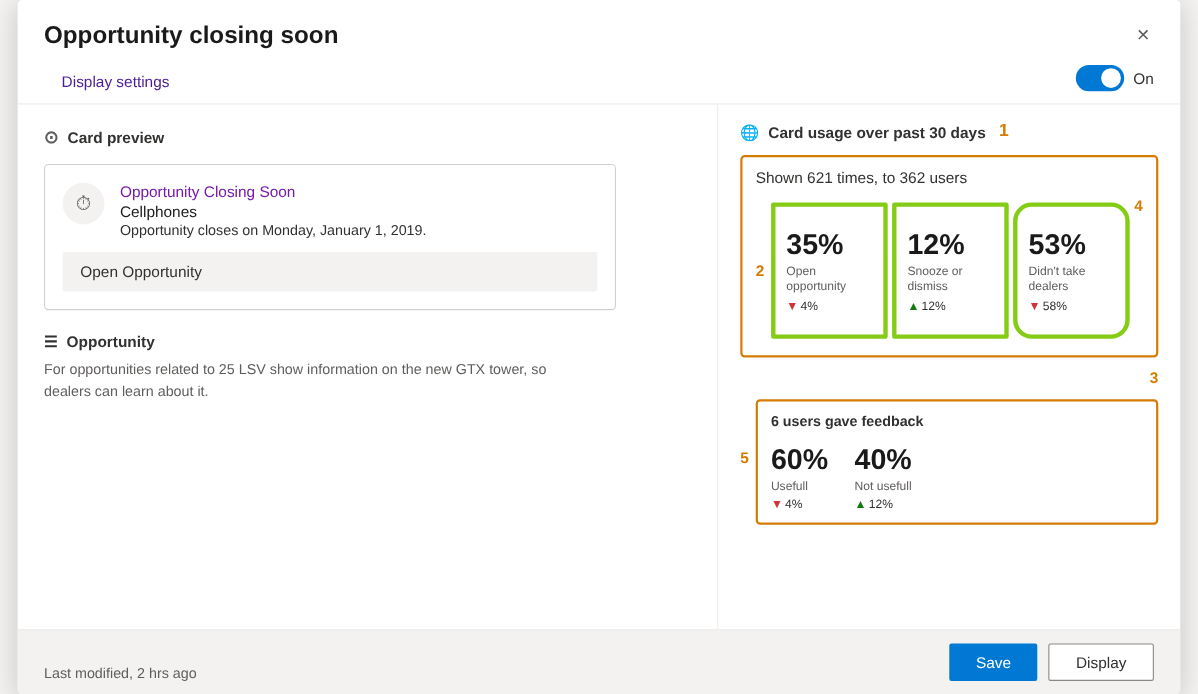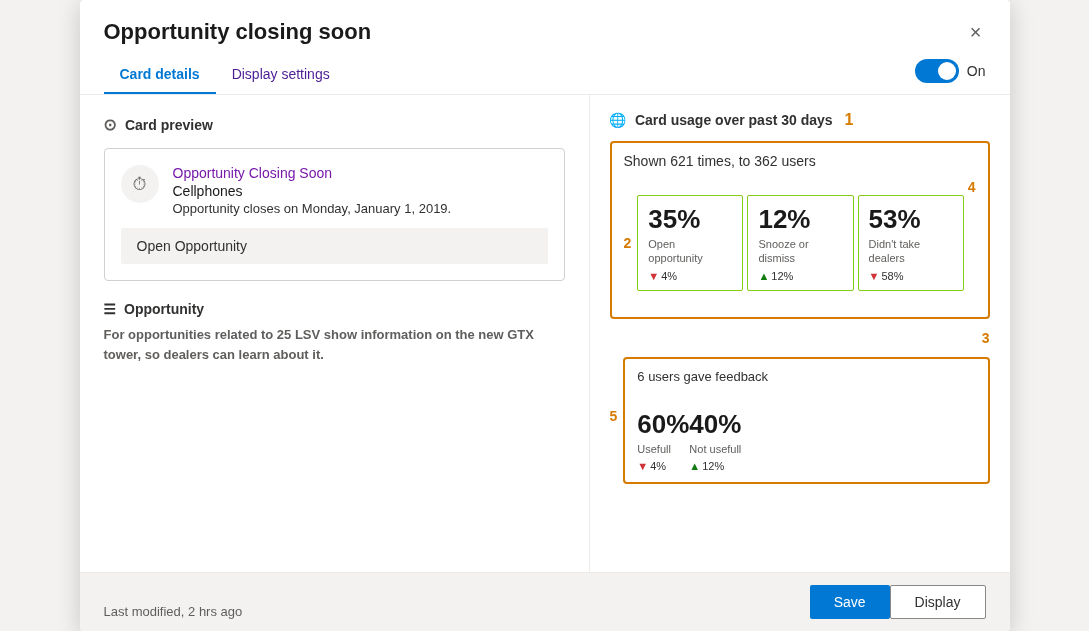--- a/index.html
+++ b/index.html
@@ -1,17 +1,17 @@
 <!DOCTYPE html>
 <html><head>
   <meta charset="utf-8">
   <style>
     * { box-sizing: border-box; margin: 0; padding: 0; }
     body { font-family: 'Segoe UI', Arial, sans-serif; background: #f3f2f1; display: flex; align-items: center; justify-content: center; min-height: 100vh; }
-    .modal { width: 930px; height: 631px; background: #fff; border-radius: 4px; box-shadow: 0 4px 24px rgba(0,0,0,0.18); display: flex; flex-direction: column; overflow: hidden; }
+    .modal { width: 1057px; height: 631px; background: #fff; border-radius: 4px; box-shadow: 0 4px 24px rgba(0,0,0,0.18); display: flex; flex-direction: column; overflow: hidden; }
     .modal-header { display: flex; align-items: center; justify-content: space-between; padding: 18px 24px 0 24px; }
     .modal-title { font-size: 22px; font-weight: 600; color: #1a1a1a; }
     .close-btn { background: none; border: none; cursor: pointer; font-size: 20px; color: #605e5c; line-height: 1; padding: 4px; }
     .tabs { display: flex; align-items: center; justify-content: space-between; padding: 0 24px; border-bottom: 1px solid #edebe9; margin-top: 10px; }
     .tabs-left { display: flex; gap: 0; }
     .tab { padding: 10px 16px; font-size: 14px; color: #4c1d95; cursor: pointer; border-bottom: 2px solid transparent; text-decoration: none; background: none; border-top: none; border-left: none; border-right: none; }
     .tab.active { color: #0078d4; border-bottom: 2px solid #0078d4; font-weight: 600; }
     .toggle-group { display: flex; align-items: center; gap: 8px; padding-bottom: 8px; }
     .toggle { position: relative; display: inline-block; width: 44px; height: 24px; }
     .toggle input { opacity: 0; width: 0; height: 0; }
@@ -25,60 +25,57 @@
     .section-icon { color: #605e5c; font-size: 16px; }
     .card-preview-box { border: 1px solid #d0d0d0; border-radius: 4px; padding: 16px; background: #fff; max-width: 520px; }
     .card-preview-inner { display: flex; align-items: flex-start; gap: 14px; margin-bottom: 12px; }
     .card-icon-circle { width: 38px; height: 38px; border-radius: 50%; background: #f3f2f1; display: flex; align-items: center; justify-content: center; flex-shrink: 0; font-size: 18px; color: #605e5c; }
     .card-info .card-title { color: #7719aa; font-size: 14px; font-weight: 500; }
     .card-info .card-subtitle { font-size: 14px; font-weight: 400; color: #1a1a1a; margin: 2px 0; }
     .card-info .card-desc { font-size: 13px; color: #323130; }
     .card-action-btn { display: block; width: 100%; background: #f3f2f1; border: none; padding: 10px 16px; text-align: left; font-size: 14px; color: #323130; cursor: pointer; border-radius: 2px; margin-top: 4px; }
     .description-section { margin-top: 20px; }
     .desc-header { display: flex; align-items: center; gap: 8px; font-size: 14px; font-weight: 600; color: #323130; margin-bottom: 8px; }
-    .desc-text { font-size: 13px; color: #605e5c; line-height: 1.5; max-width: 480px; font-weight: bold; }
+    .desc-text { font-size: 13px; color: #605e5c; line-height: 1.5; max-width: 480px; }
     .right-header { display: flex; align-items: center; gap: 8px; font-size: 14px; font-weight: 600; color: #323130; margin-bottom: 12px; }
     .orange-num { color: #d67a00; font-size: 16px; font-weight: 700; margin-left: 4px; }
     .usage-box { border: 2px solid #d67a00; border-radius: 4px; padding: 10px 12px; margin-bottom: 10px; }
     .shown-text { font-size: 14px; color: #323130; font-weight: 500; margin-bottom: 10px; }
     .stats-row { display: flex; gap: 0; }
-    .stat-box { flex: 1; border: 1px solid #84cc16; border-radius: 2px; padding: 8px 10px; margin: 16px 2px; }
+    .stat-box { flex: 1; border: 4px solid #84cc16; border-radius: 2px; padding: 19px 10px; margin: 5px 2px; }
     .stat-box:first-child { margin-left: 0; }
-    .stat-box:last-child { margin-right: 0; }
+    .stat-box:last-child { margin-right: 0; border-radius: 17px; }
     .stat-pct { font-size: 26px; font-weight: 600; color: #1a1a1a; }
     .stat-label { font-size: 11px; color: #605e5c; margin: 2px 0 4px 0; line-height: 1.3; }
     .stat-change { font-size: 11px; color: #323130; display: flex; align-items: center; gap: 2px; }
     .arrow-down { color: #d13438; }
     .arrow-up { color: #107c10; }
     .feedback-box { border: 2px solid #d67a00; border-radius: 4px; padding: 10px 12px; margin-top: 8px; }
-    .feedback-title { font-size: 13px; color: #323130; font-weight: 400; margin-bottom: 25px; }
-    .feedback-stats { display: flex; }
+    .feedback-title { font-size: 13px; color: #323130; font-weight: 700; margin-bottom: 12px; }
+    .feedback-stats { display: flex; gap: 24px; }
     .feedback-stat .stat-pct { font-size: 26px; }
     .feedback-stat .stat-label { font-size: 11px; color: #605e5c; margin: 2px 0 4px 0; }
     .modal-footer { display: flex; align-items: flex-end; justify-content: space-between; padding: 12px 24px; background: #f3f2f1; border-top: 1px solid #edebe9; }
     .footer-status { font-size: 13px; color: #605e5c; }
-    .footer-actions { display: flex; }
+    .footer-actions { display: flex; gap: 10px; }
     .btn-save { background: #0078d4; color: #fff; border: none; padding: 8px 24px; font-size: 14px; border-radius: 2px; cursor: pointer; font-weight: 500; }
     .btn-cancel { background: #fff; color: #323130; border: 1px solid #8a8886; padding: 8px 24px; font-size: 14px; border-radius: 2px; cursor: pointer; }
   </style>
 </head>
 <body>
 
 <div class="modal">
 
   <div class="modal-header">
     <span class="modal-title">Opportunity closing soon</span>
     <button class="close-btn">×</button>
   </div>
 
   <div class="tabs">
     <div class="tabs-left">
-      <button class="tab active">
-        <span>Card details</span>
-      </button>
       <button class="tab">
         <span>Display settings</span>
       </button>
     </div>
     <div class="toggle-group">
       <label class="toggle">
         <input type="checkbox" checked="" style="">
         <span class="toggle-slider"></span>
       </label>
       <span class="toggle-label">On</span>

